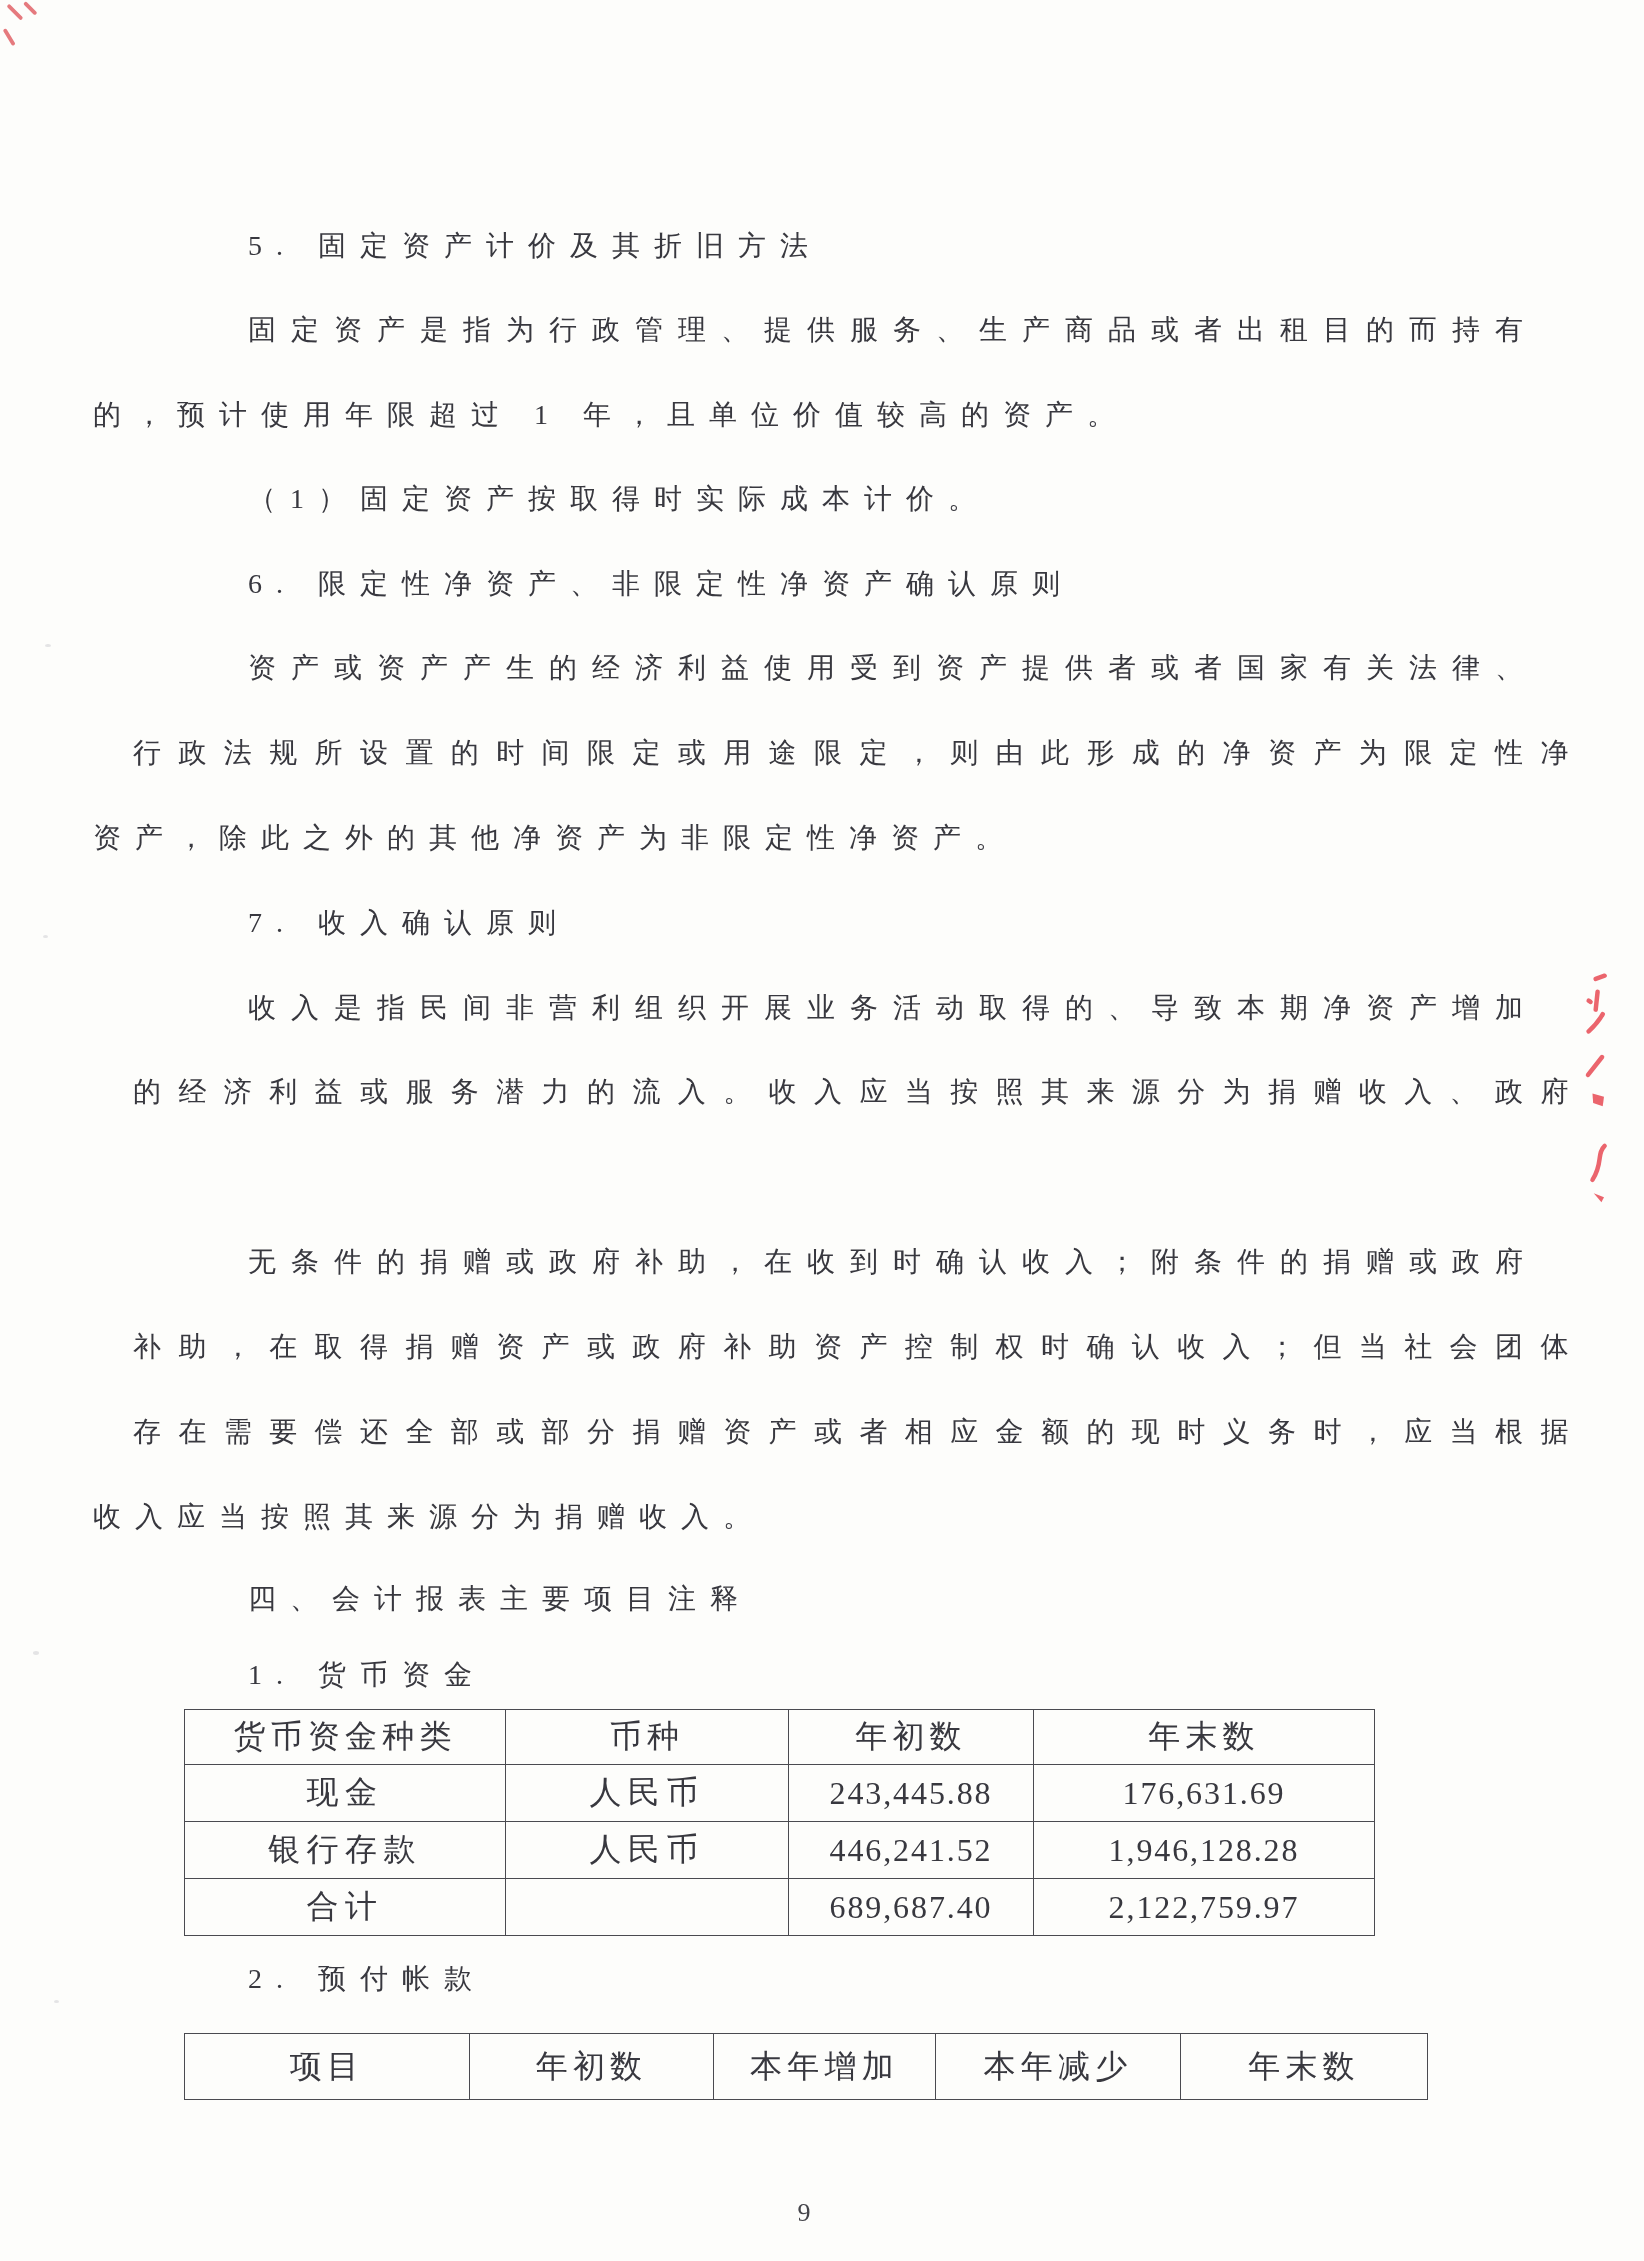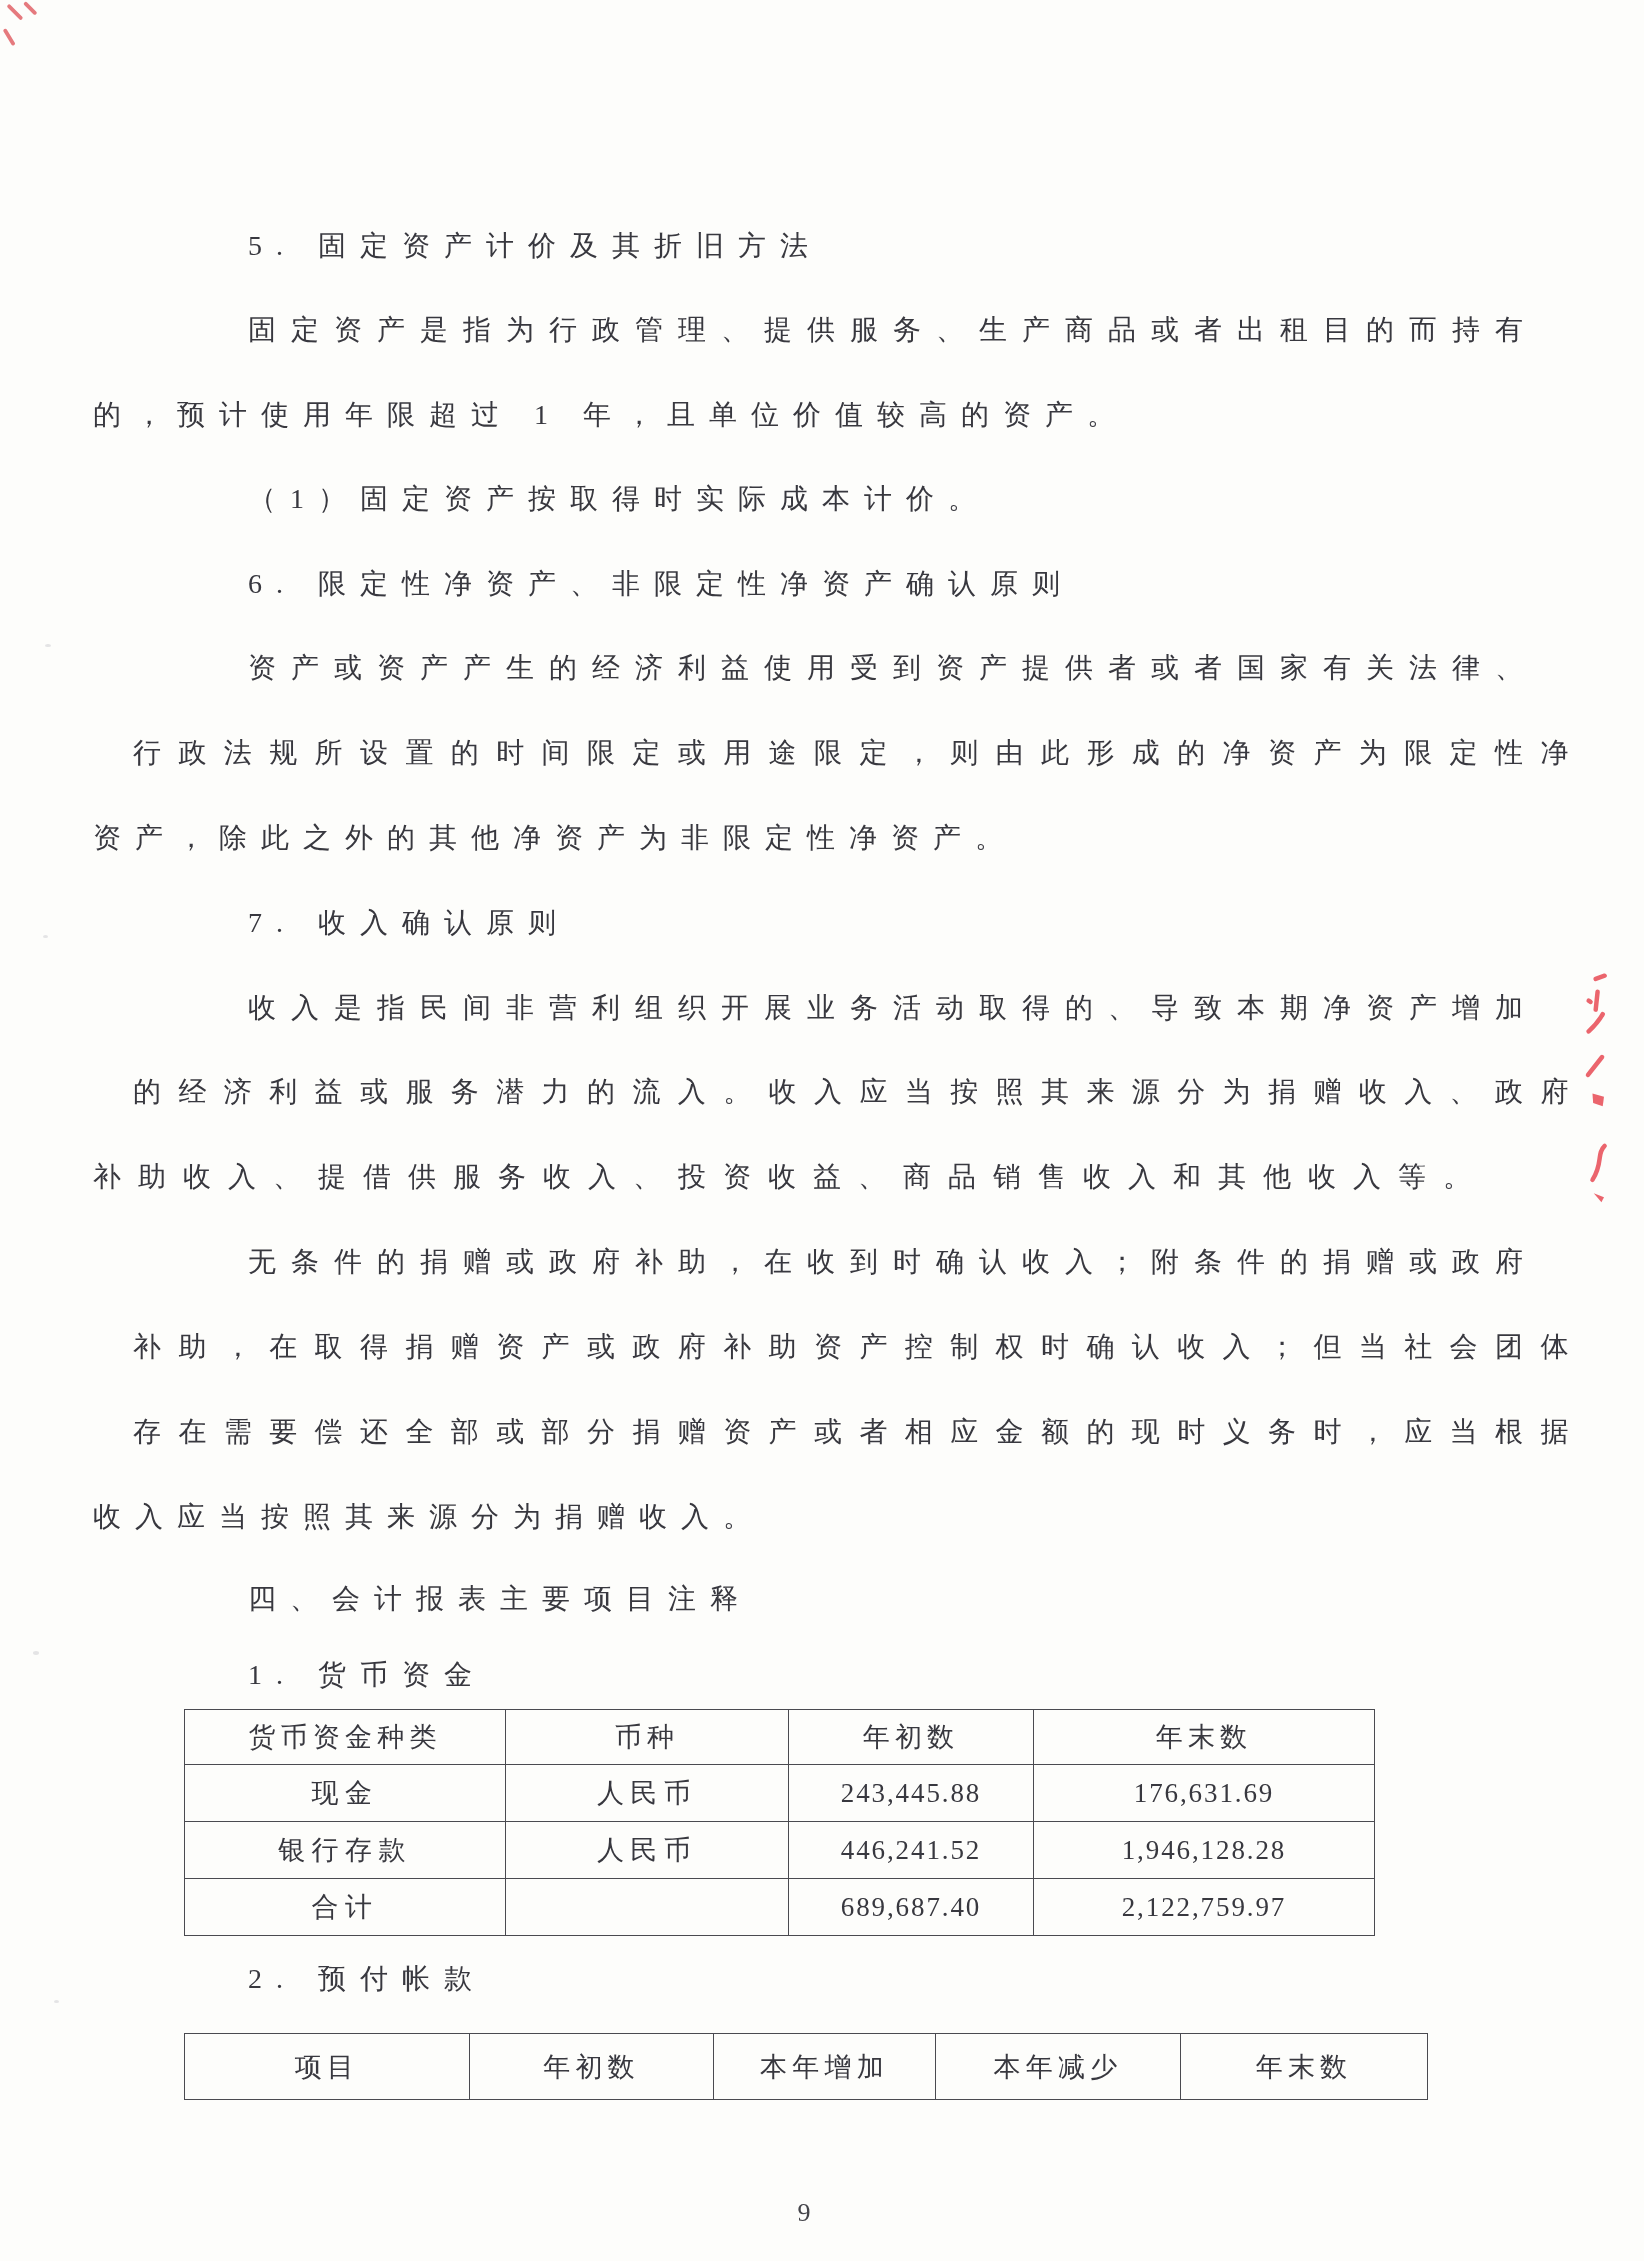--- a/index.html
+++ b/index.html
@@ -26,21 +26,21 @@
   .ls27{letter-spacing:17.4px;margin-left:40px;}
   table{
     position:absolute;
     border-collapse:collapse;
     table-layout:fixed;
   }
   td{
     border:1.9px solid #4a4a50;
     text-align:center;
     vertical-align:middle;
-    font-size:27px;
+    font-size:32px;
     padding:0;
     overflow:hidden;
   }
   .t1{left:184px;top:1709px;}
   .t1 .hrow td{height:54px;letter-spacing:5.2px;}
   .t1 .drow td{height:56px;}
   .t2{left:184px;top:2033px;}
   .t2 .hrow td{height:65px;letter-spacing:5.2px;}
   .cjk{letter-spacing:6.4px;text-align:center;}
   .num{letter-spacing:1.9px;}
@@ -60,21 +60,20 @@
   <div class="ln x385 ls23" style="top:311px">固定资产是指为行政管理、提供服务、生产商品或者出租目的而持有</div>
   <div class="ln x145 ls22" style="top:396px">的，预计使用年限超过 1 年，且单位价值较高的资产。</div>
   <div class="ln x385 ls22" style="top:480px">（1）固定资产按取得时实际成本计价。</div>
   <div class="ln x385 ls22" style="top:565px">6. 限定性净资产、非限定性净资产确认原则</div>
   <div class="ln x385 ls23" style="top:649px">资产或资产产生的经济利益使用受到资产提供者或者国家有关法律、</div>
   <div class="ln x145 ls27" style="top:734px">行政法规所设置的时间限定或用途限定，则由此形成的净资产为限定性净</div>
   <div class="ln x145 ls22" style="top:819px">资产，除此之外的其他净资产为非限定性净资产。</div>
   <div class="ln x385 ls22" style="top:904px">7. 收入确认原则</div>
   <div class="ln x385 ls23" style="top:989px">收入是指民间非营利组织开展业务活动取得的、导致本期净资产增加</div>
   <div class="ln x145 ls27" style="top:1073px">的经济利益或服务潜力的流入。收入应当按照其来源分为捐赠收入、政府</div>
-  <div class="ln x145 ls26" style="top:1158px">补助收入、提借供服务收入、投资收益、商品销售收入和其他收入等。</div>
   <div class="ln x385 ls23" style="top:1243px">无条件的捐赠或政府补助，在收到时确认收入；附条件的捐赠或政府</div>
   <div class="ln x145 ls27" style="top:1328px">补助，在取得捐赠资产或政府补助资产控制权时确认收入；但当社会团体</div>
   <div class="ln x145 ls27" style="top:1413px">存在需要偿还全部或部分捐赠资产或者相应金额的现时义务时，应当根据</div>
   <div class="ln x145 ls22" style="top:1498px">收入应当按照其来源分为捐赠收入。</div>
   <div class="ln x385 ls22" style="top:1580px">四、会计报表主要项目注释</div>
   <div class="ln x385 ls22" style="top:1656px">1. 货币资金</div>
 
   <table class="t1">
     <colgroup>
       <col style="width:321px">

